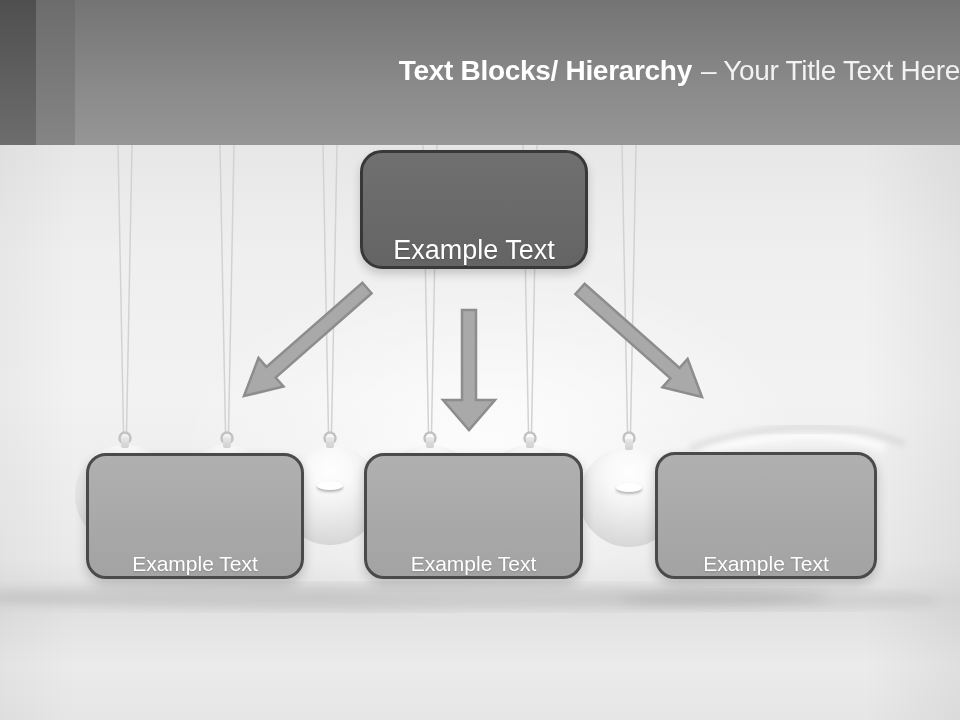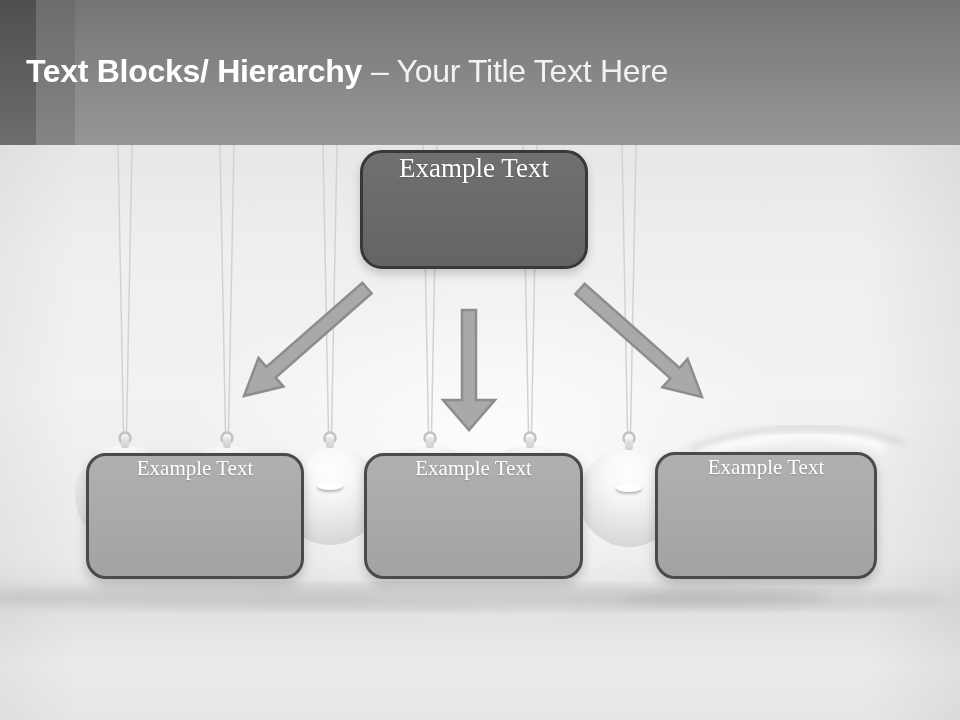--- a/index.html
+++ b/index.html
@@ -16,21 +16,21 @@
   .band-dark{
     position:absolute;top:0;left:0;width:36px;height:145px;
     background:linear-gradient(180deg,#4f4f4f 0%,#6d6d6d 100%);
   }
   .band-mid{
     position:absolute;top:0;left:36px;width:39px;height:145px;
     background:linear-gradient(180deg,#6c6c6c 0%,#858585 100%);
   }
   .title-wrap{
     position:absolute;left:0;right:0;top:54px;padding-left:26px;
-    text-align:left;color:#ffffff;font-size:32px;line-height:34px;
+    text-align:right;color:#ffffff;font-size:28px;line-height:34px;
     letter-spacing:-0.3px;white-space:nowrap;
   }
   .title-bold{font-weight:700;}
   .title-light{font-weight:400;color:#f2f2f2;margin-left:9px;}
   
   .body-bg{
     position:absolute;top:145px;left:0;width:960px;height:575px;
     background:
       radial-gradient(ellipse 430px 250px at 490px 300px, rgba(255,255,255,0.85), rgba(255,255,255,0) 72%),
       linear-gradient(90deg, rgba(0,0,0,0.035) 0%, rgba(0,0,0,0) 8%, rgba(0,0,0,0) 90%, rgba(0,0,0,0.05) 100%),
@@ -48,24 +48,23 @@
     content:"";position:absolute;left:37%;top:36%;width:26px;height:9px;
     background:#ffffff;border-radius:50%;
     box-shadow:0 2px 3px rgba(150,150,150,0.75);
   }
   .ball::after{ 
     content:"";position:absolute;top:-8px;left:46px;width:8px;height:11px;
     background:linear-gradient(180deg,#e9e9e9,#cfcfcf);border-radius:2px;
   }
   
   .node{
-    position:absolute;display:flex;align-items:flex-start;justify-content:center;
+    position:absolute;display:flex;align-items:flex-end;justify-content:center;
     color:#ffffff;text-shadow:0 1px 2px rgba(0,0,0,0.18);
     box-sizing:border-box;
-    font-family:Liberation Serif, serif;
   }
   .node-root{
     left:360px;top:150px;width:228px;height:119px;
     background:linear-gradient(180deg,#707070,#646464);
     border:3px solid #383838;border-radius:22px;
     font-size:27px;
     box-shadow:0 5px 10px rgba(0,0,0,0.18);
   }
   .node-child{
     background:linear-gradient(180deg,#b0b0b0,#a3a3a3);

